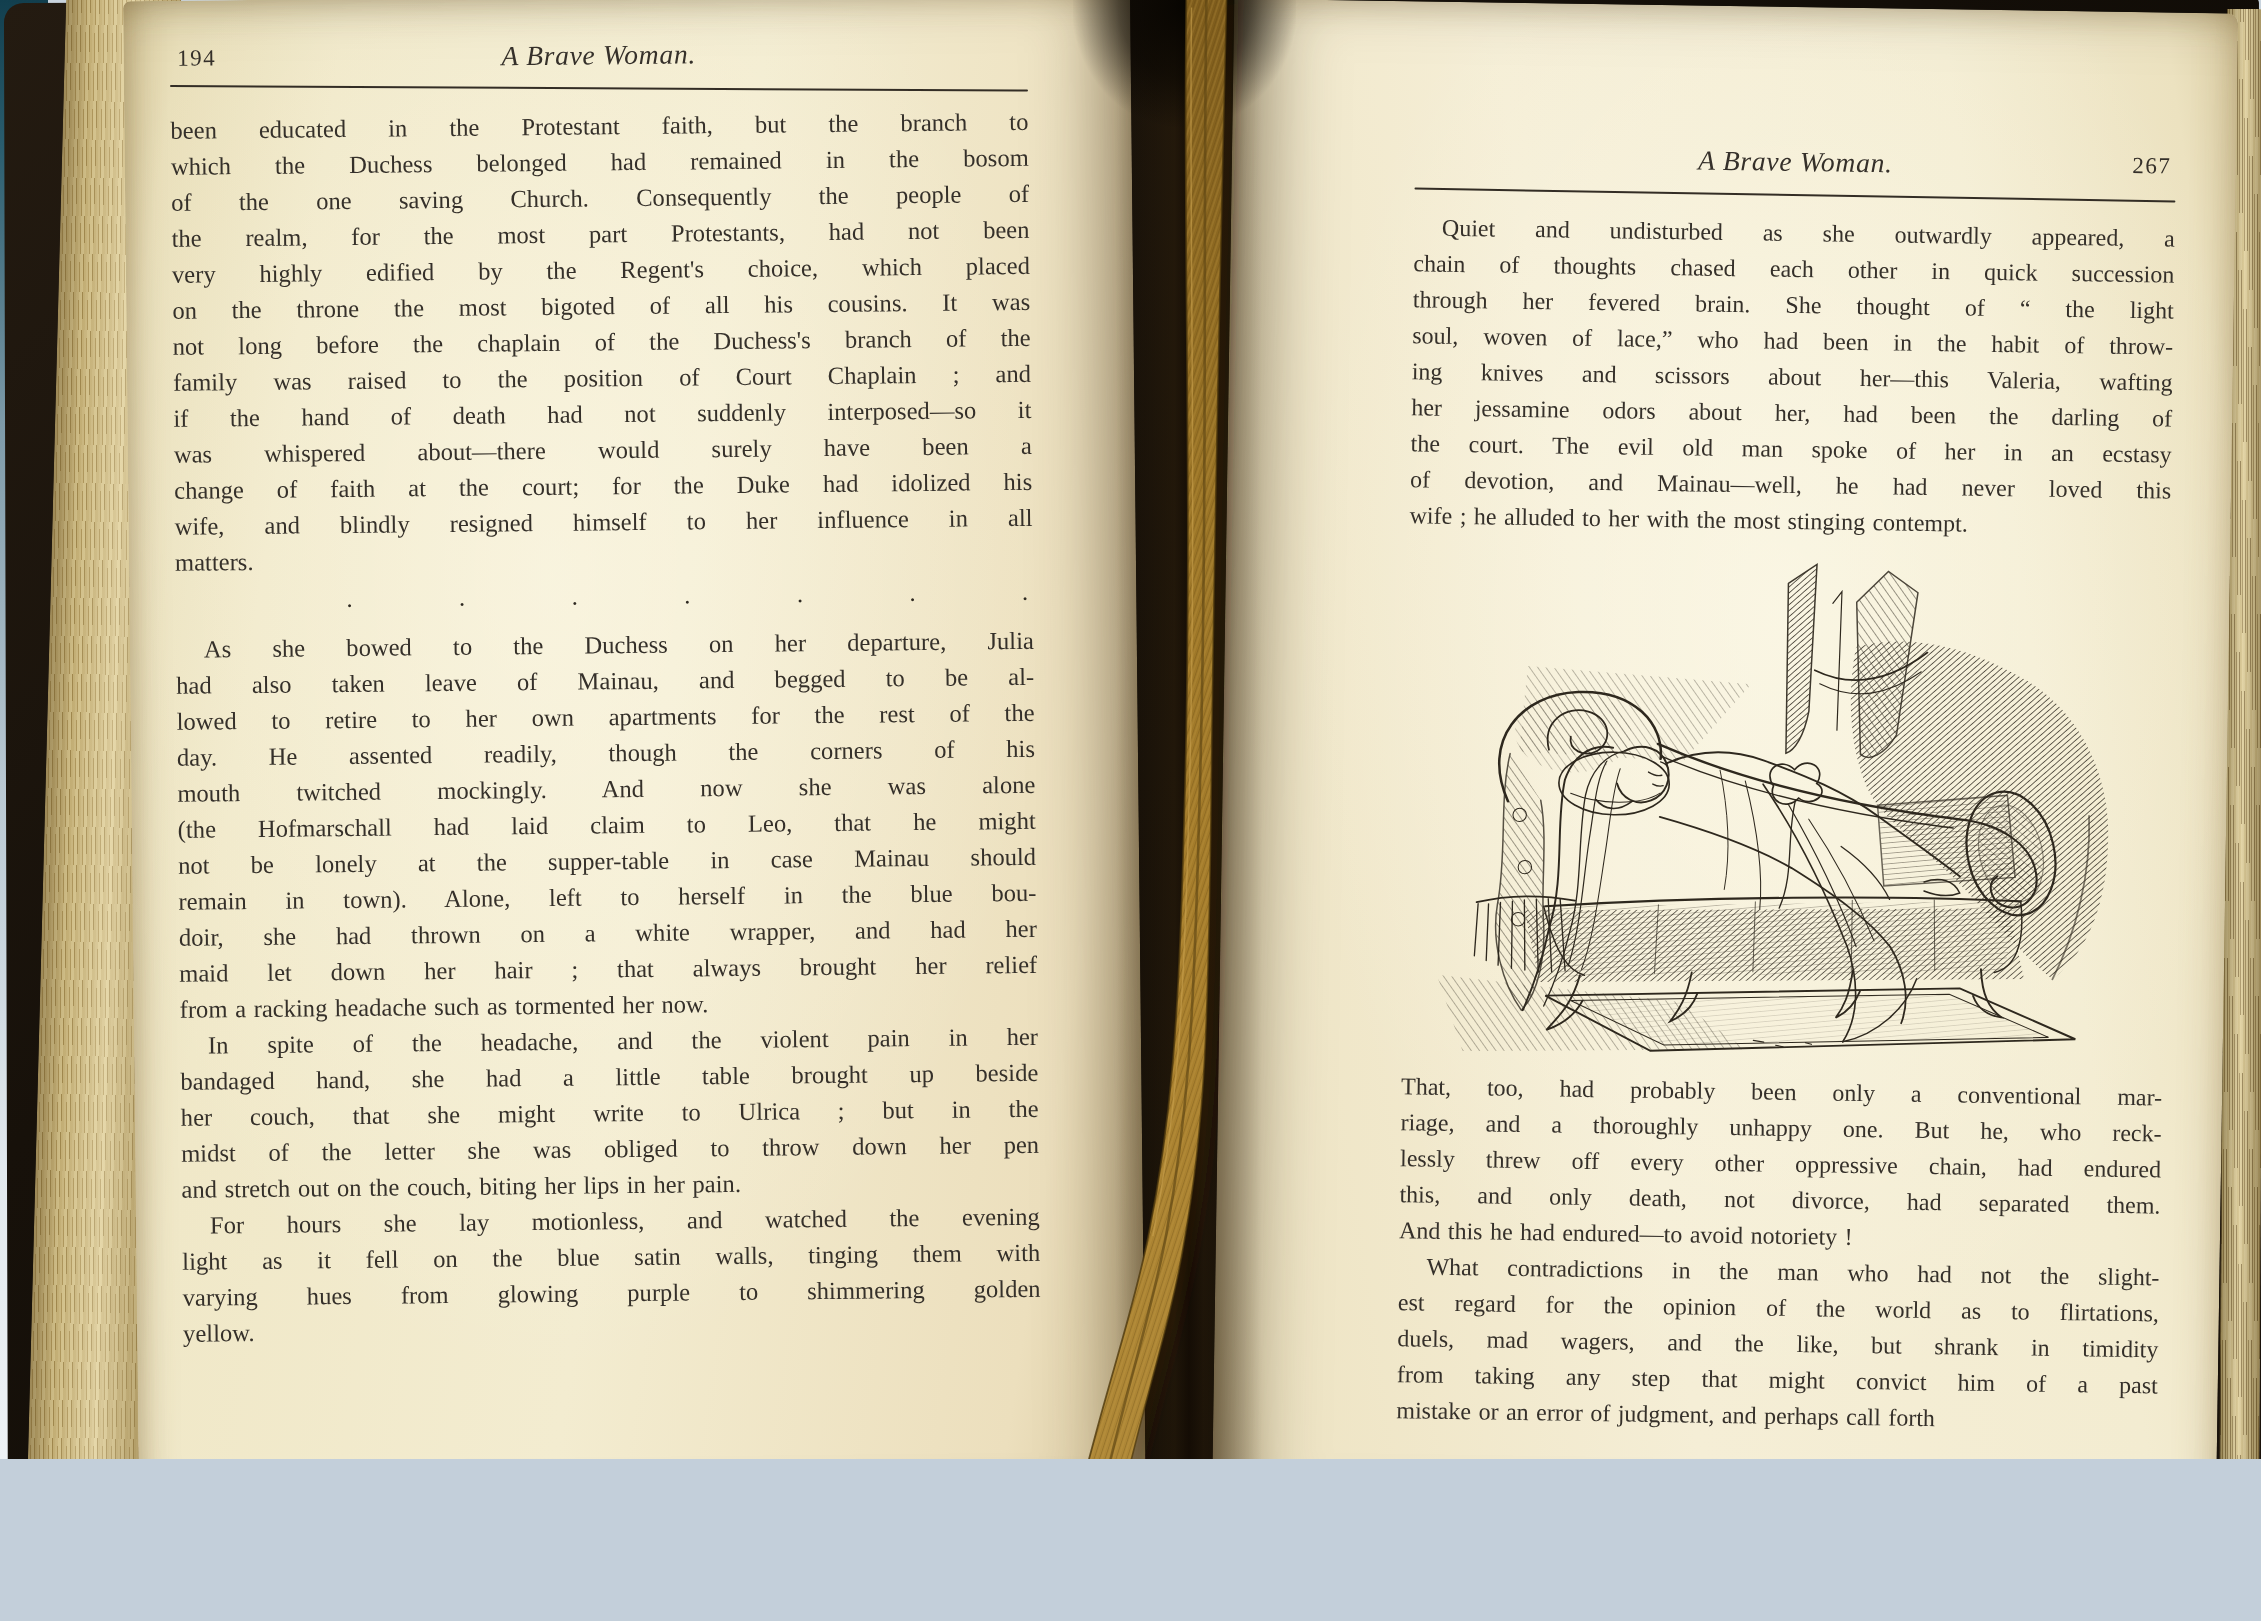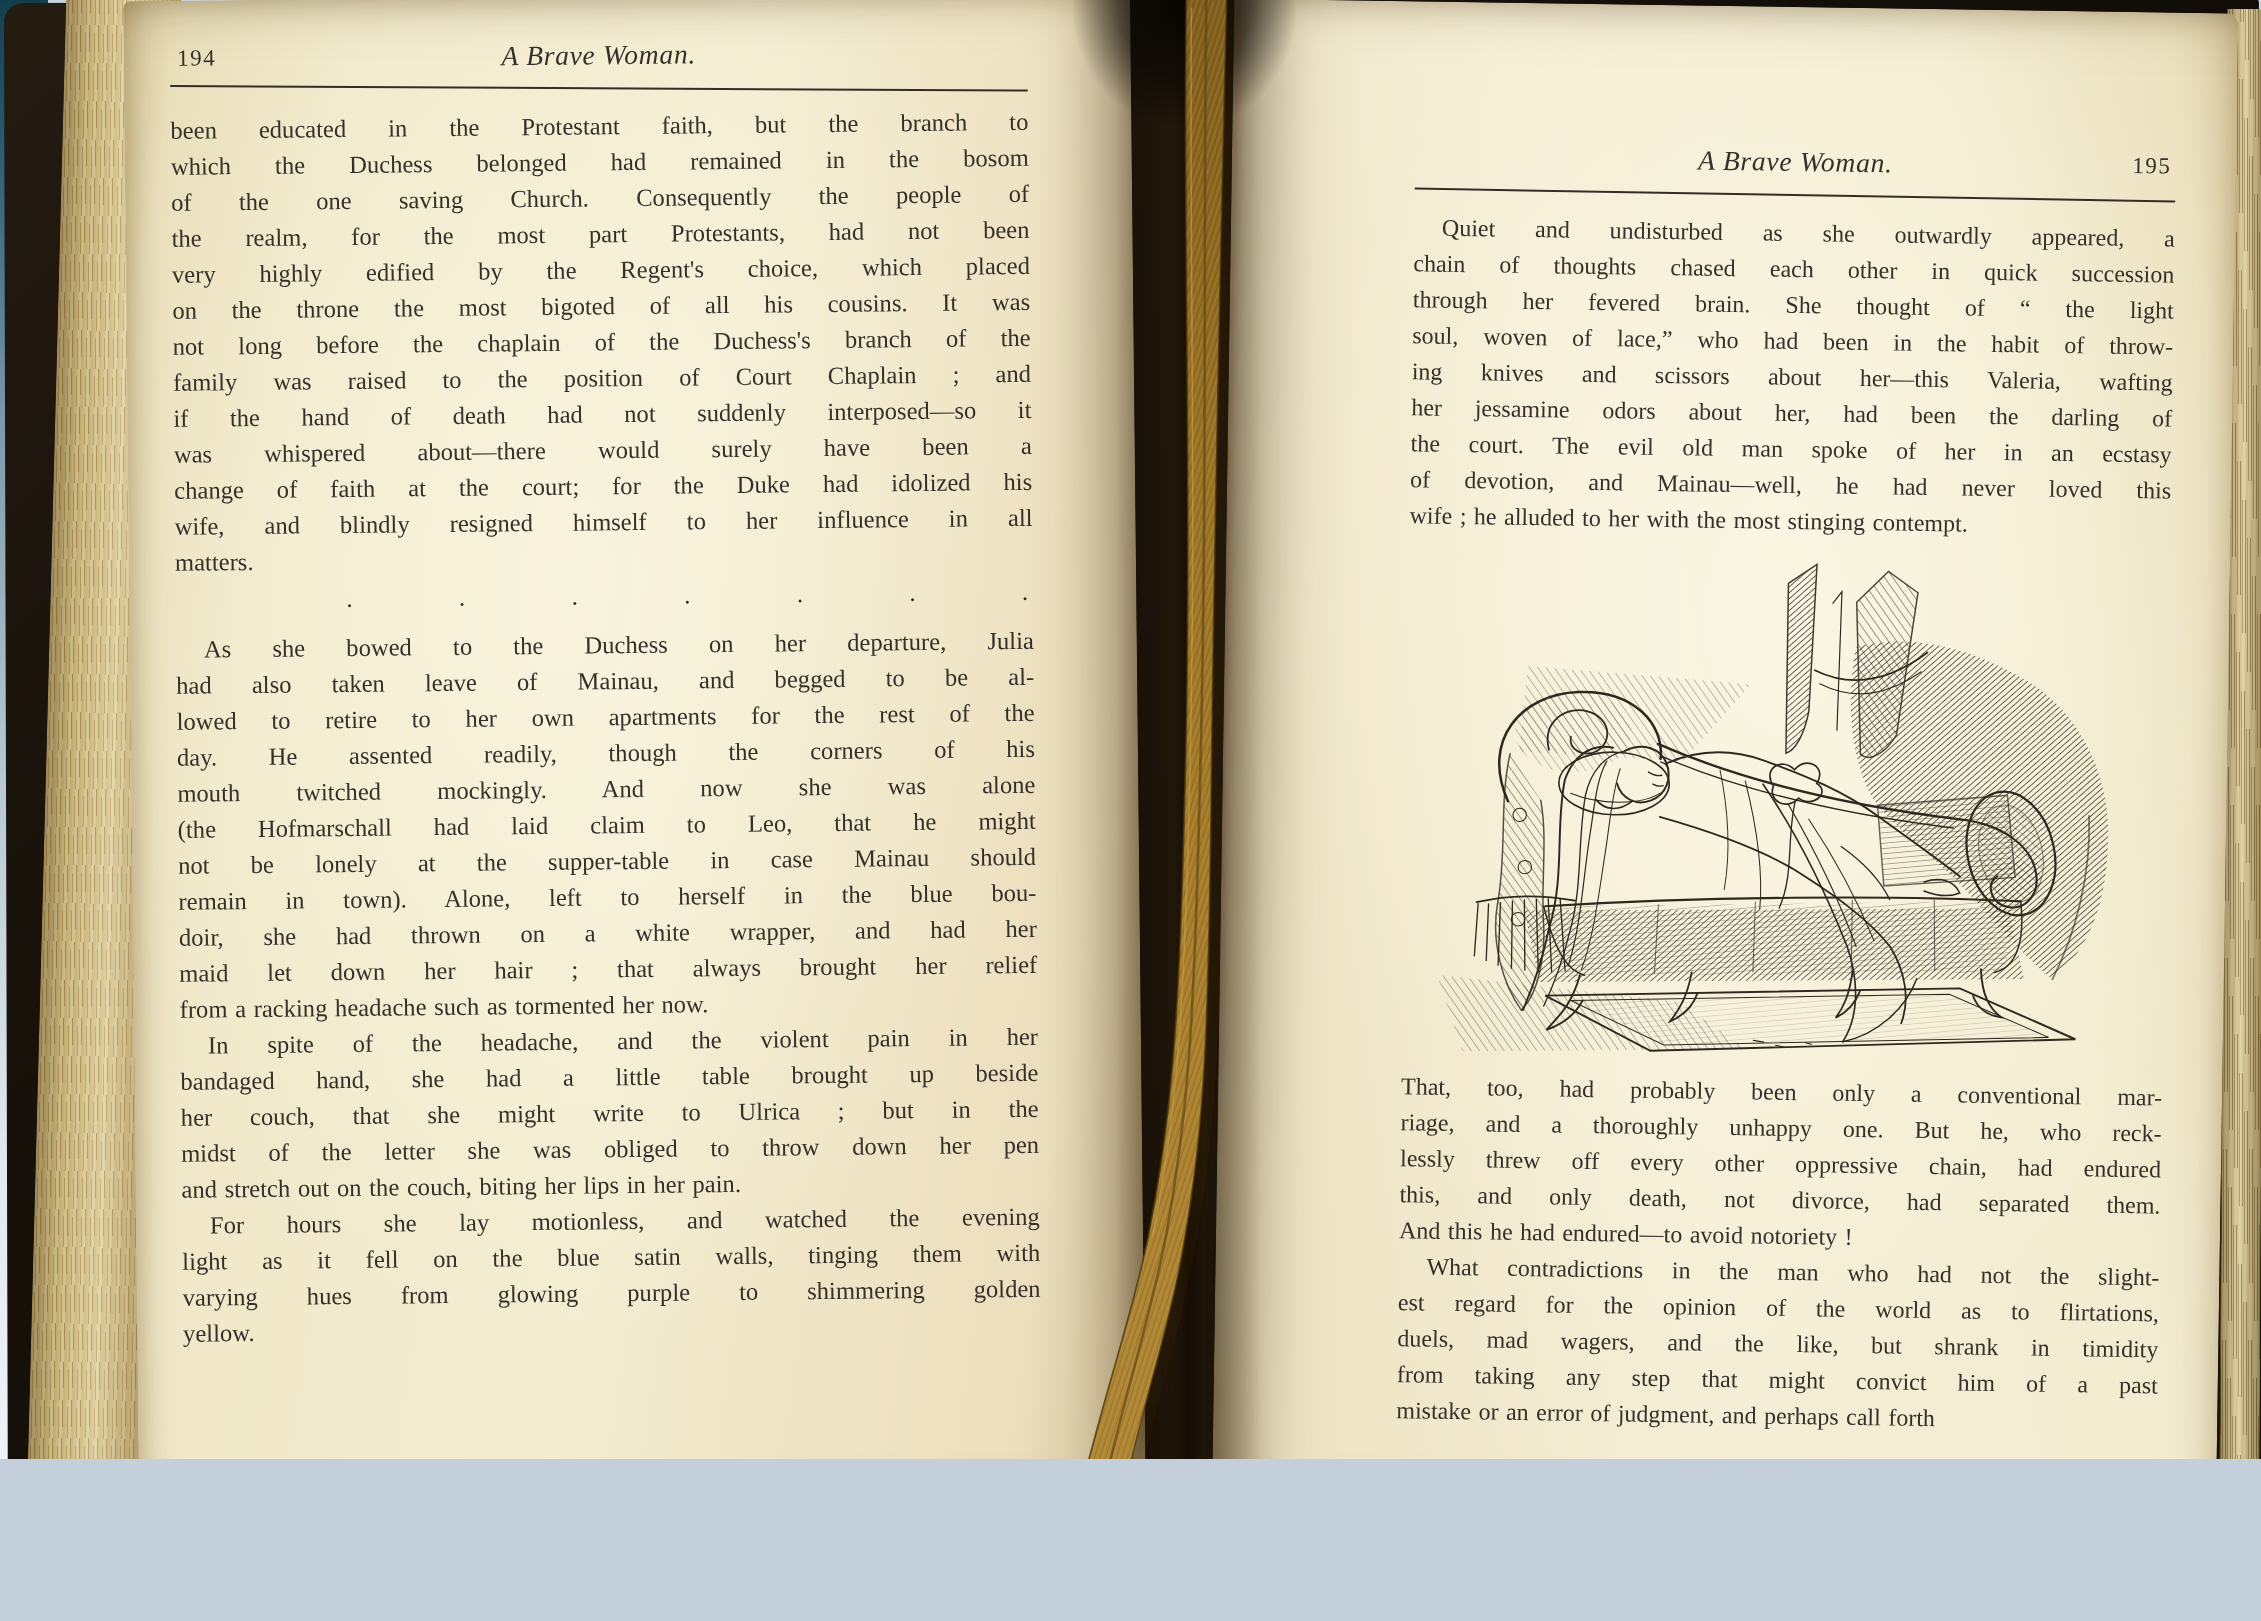--- a/index.html
+++ b/index.html
@@ -154,21 +154,21 @@
             <div class="line last">yellow.</div>
           </div>
         </div>
     </div>
   </div>
 
   <div class="page page-right">
     <div class="page-inner">
       <div class="runhead">
         <span class="title">A Brave Woman.</span>
-        <span class="pageno">195</span>
+        <span class="pageno">267</span>
       </div>
       <div class="head-rule"></div>
       <div class="body-text">
           <div class="para indent">
             <div class="line">Quiet and undisturbed as she outwardly appeared, a</div>
             <div class="line">chain of thoughts chased each other in quick succession</div>
             <div class="line">through her fevered brain.  She thought of “ the light</div>
             <div class="line">soul, woven of lace,” who had been in the habit of throw-</div>
             <div class="line">ing knives and scissors about her—this Valeria, wafting</div>
             <div class="line">her jessamine odors about her, had been the darling of</div>

